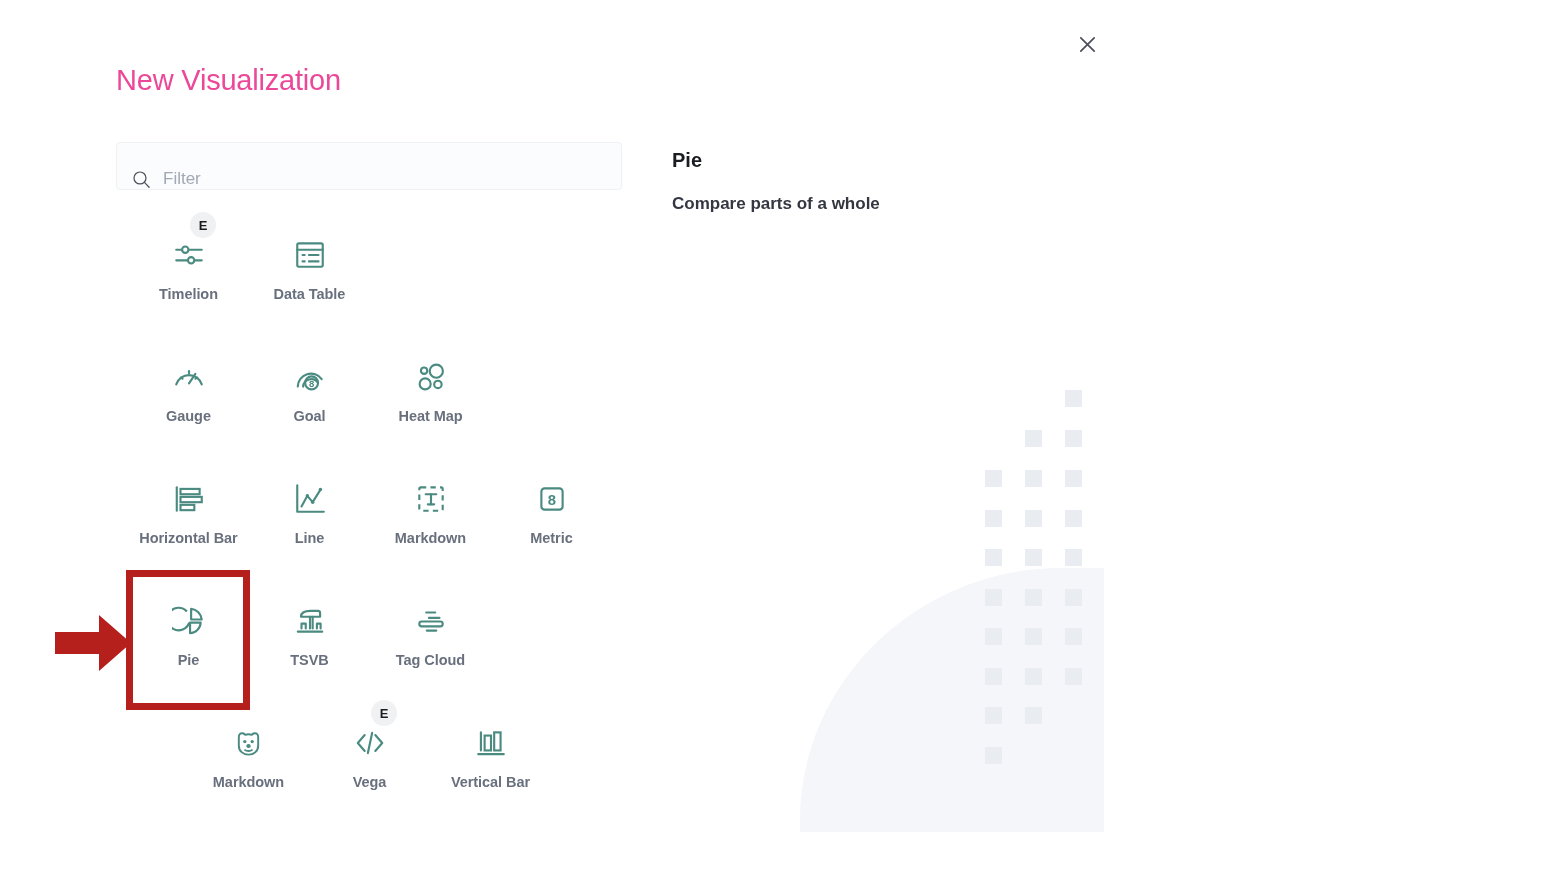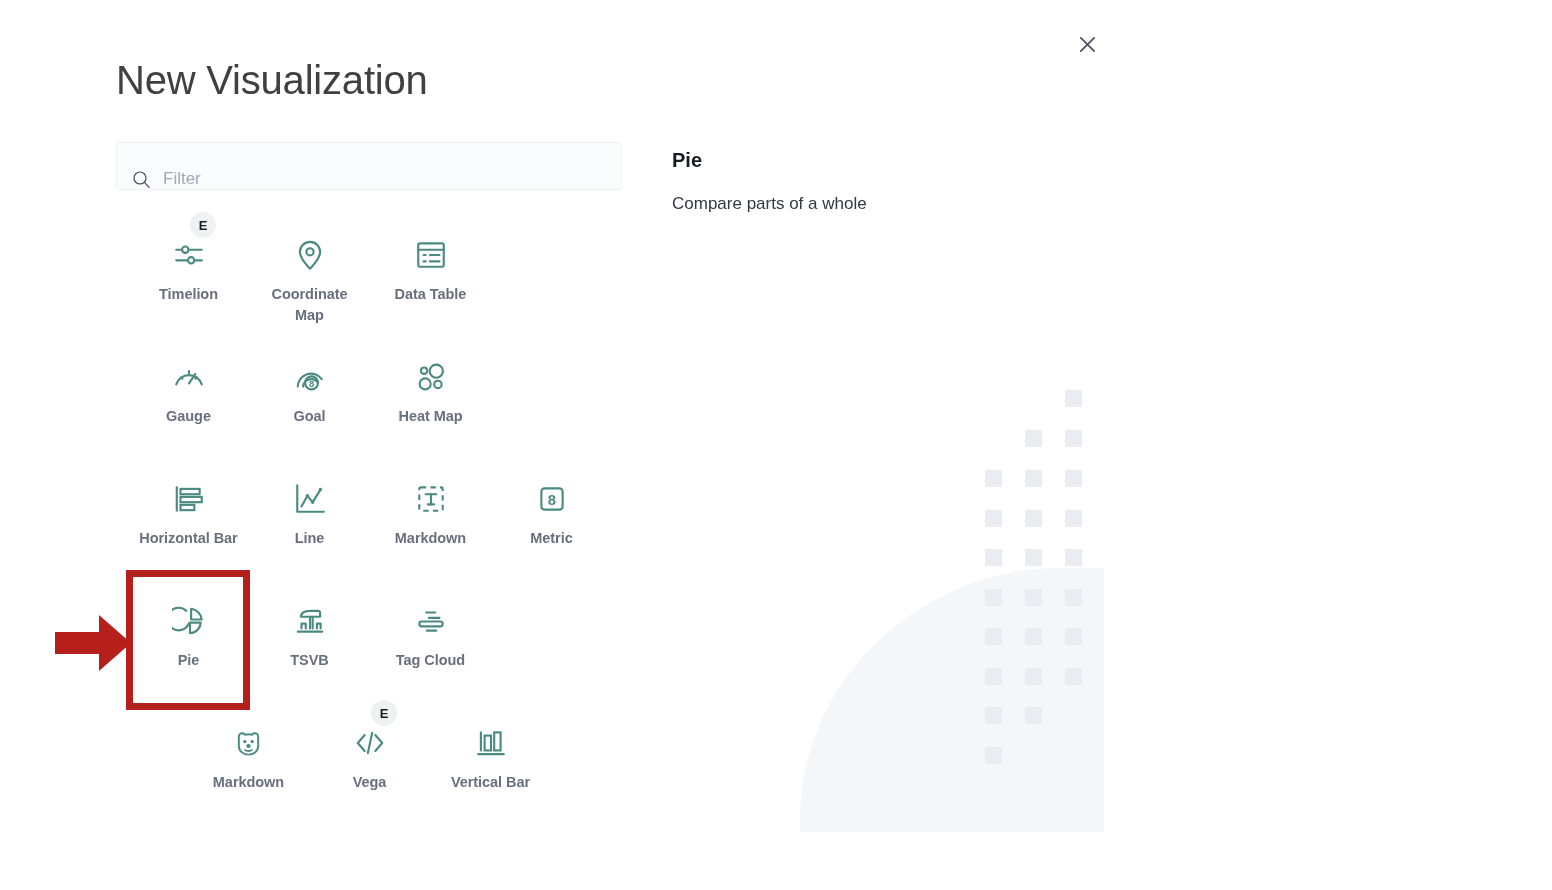--- a/index.html
+++ b/index.html
@@ -42,23 +42,23 @@
     background: transparent;
     padding: 0;
   }
   #close-btn svg { display:block; }
 
   
   #page-title {
     position: absolute;
     left: 116px;
     top: 58px;
-    font-size: 40px;
+    font-size: 29px;
     font-weight: 400;
-    color: #404040;
+    color: #ec4899;
     letter-spacing: -0.2px;
     line-height: 44px;
     margin: 0;
     z-index: 3;
   }
 
   
   #search-wrap {
     position: absolute;
     left: 116px;
@@ -171,21 +171,21 @@
     font-weight: bold;
     color: #1a1c21;
     margin: 0 0 18px 0;
     line-height: 28px;
   }
   #detail-desc {
     font-size: 17px;
     color: #343741;
     margin: 0;
     line-height: 24px;
-    font-weight: 400;
+    font-weight: 700;
   }
 
   
   #annot-box {
     position: absolute;
     left: 126px;
     top: 570px;
     width: 124px;
     height: 140px;
     box-sizing: border-box;
@@ -281,31 +281,20 @@
             <line x1="4" y1="21" x2="14" y2="21"></line>
             <circle cx="18" cy="21" r="3"></circle>
             <line x1="22" y1="21" x2="28" y2="21"></line>
           </g>
         </svg>
         <span class="badge-e">E</span>
       </span>
       <span class="viz-label">Timelion</span>
     </button>
 
-    <button class="viz-cell">
-      <span class="viz-ico">
-        <svg width="34" height="34" viewBox="0 0 32 32" xmlns="http://www.w3.org/2000/svg">
-          <g fill="none" stroke="#4a8a80" stroke-width="2">
-            <path d="M16 29 C16 29 25.5 19.6 25.5 13.2 C25.5 7.9 21.2 3.6 16 3.6 C10.8 3.6 6.5 7.9 6.5 13.2 C6.5 19.6 16 29 16 29 Z" stroke-linejoin="round"></path>
-            <circle cx="16" cy="13" r="3.4"></circle>
-          </g>
-        </svg>
-      </span>
-      <span class="viz-label">Coordinate Map</span>
-    </button>
 
     <button class="viz-cell">
       <span class="viz-ico">
         <svg width="34" height="34" viewBox="0 0 32 32" xmlns="http://www.w3.org/2000/svg">
           <g fill="none" stroke="#4a8a80" stroke-width="2" stroke-linecap="round">
             <rect x="4" y="5" width="24" height="22" rx="1.5"></rect>
             <line x1="4" y1="11" x2="28" y2="11"></line>
             <line x1="9" y1="16" x2="11" y2="16"></line>
             <line x1="15" y1="16" x2="24" y2="16"></line>
             <line x1="9" y1="22" x2="11" y2="22"></line>

